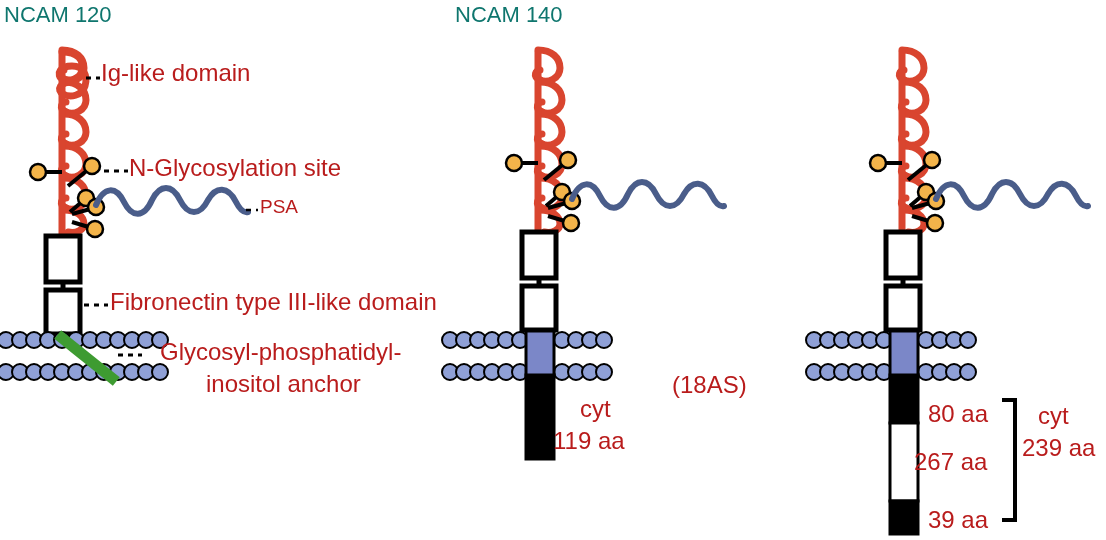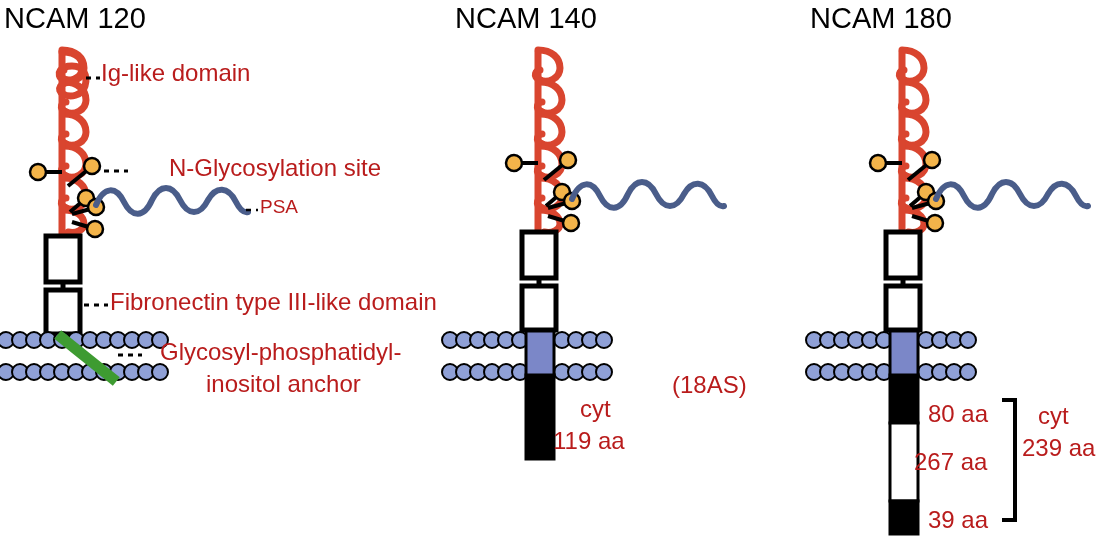--- a/index.html
+++ b/index.html
@@ -1,20 +1,20 @@
 <!DOCTYPE html>
 <html><head>
 <meta charset="utf-8">
 <style>
   html,body{margin:0;padding:0;background:#ffffff;}
   body{width:1106px;height:540px;position:relative;overflow:hidden;
        font-family:"Liberation Sans",sans-serif;color:#000;}
   .stage{position:absolute;left:0;top:0;width:1106px;height:540px;}
   svg.diagram{position:absolute;left:0;top:0;width:1106px;height:540px;display:block;}
-  .panel-title{position:absolute;font-size:29px;line-height:1;color:#000000;white-space:nowrap;}
+  .panel-title{position:absolute;font-size:22px;line-height:1;color:#0f766e;white-space:nowrap;}
   .lbl{position:absolute;font-size:24px;line-height:1.06;color:#b91c1c;white-space:nowrap;}
   .lbl.small{font-size:19px;}
 </style>
 </head>
 <body>
 
 <div class="stage">
 
   <svg class="diagram" viewBox="0 0 1106 540">
     <defs>
@@ -283,25 +283,24 @@
       </g>
 
       <g fill="none" stroke="#000" stroke-width="4">
         <path d="M1002,400 L1015,400 L1015,520 L1002,520"></path>
       </g>
     </g>
   </svg>
 
   <div class="panel-title" style="left:4px;top:4px;">NCAM 120</div>
   <div class="panel-title" style="left:455px;top:4px;">NCAM 140</div>
-  <div class="panel-title" style="left:810px;top:4px;">NCAM 180</div>
 
   <div class="lbl" style="left:101px;top:60px;">Ig-like domain</div>
 
-  <div class="lbl" style="left:129px;top:155px;margin-left:40px;">N-Glycosylation site</div>
+  <div class="lbl" style="left:129px;top:155px;">N-Glycosylation site</div>
 
   <div class="lbl small" style="left:260px;top:197px;">PSA</div>
 
   <div class="lbl" style="left:110px;top:289px;">Fibronectin type III-like domain</div>
 
   <div class="lbl" style="left:160px;top:339px;">Glycosyl-phosphatidyl-</div>
   <div class="lbl" style="left:206px;top:371px;">inositol anchor</div>
 
   <div class="lbl" style="left:672px;top:372px;">(18AS)</div>
 

